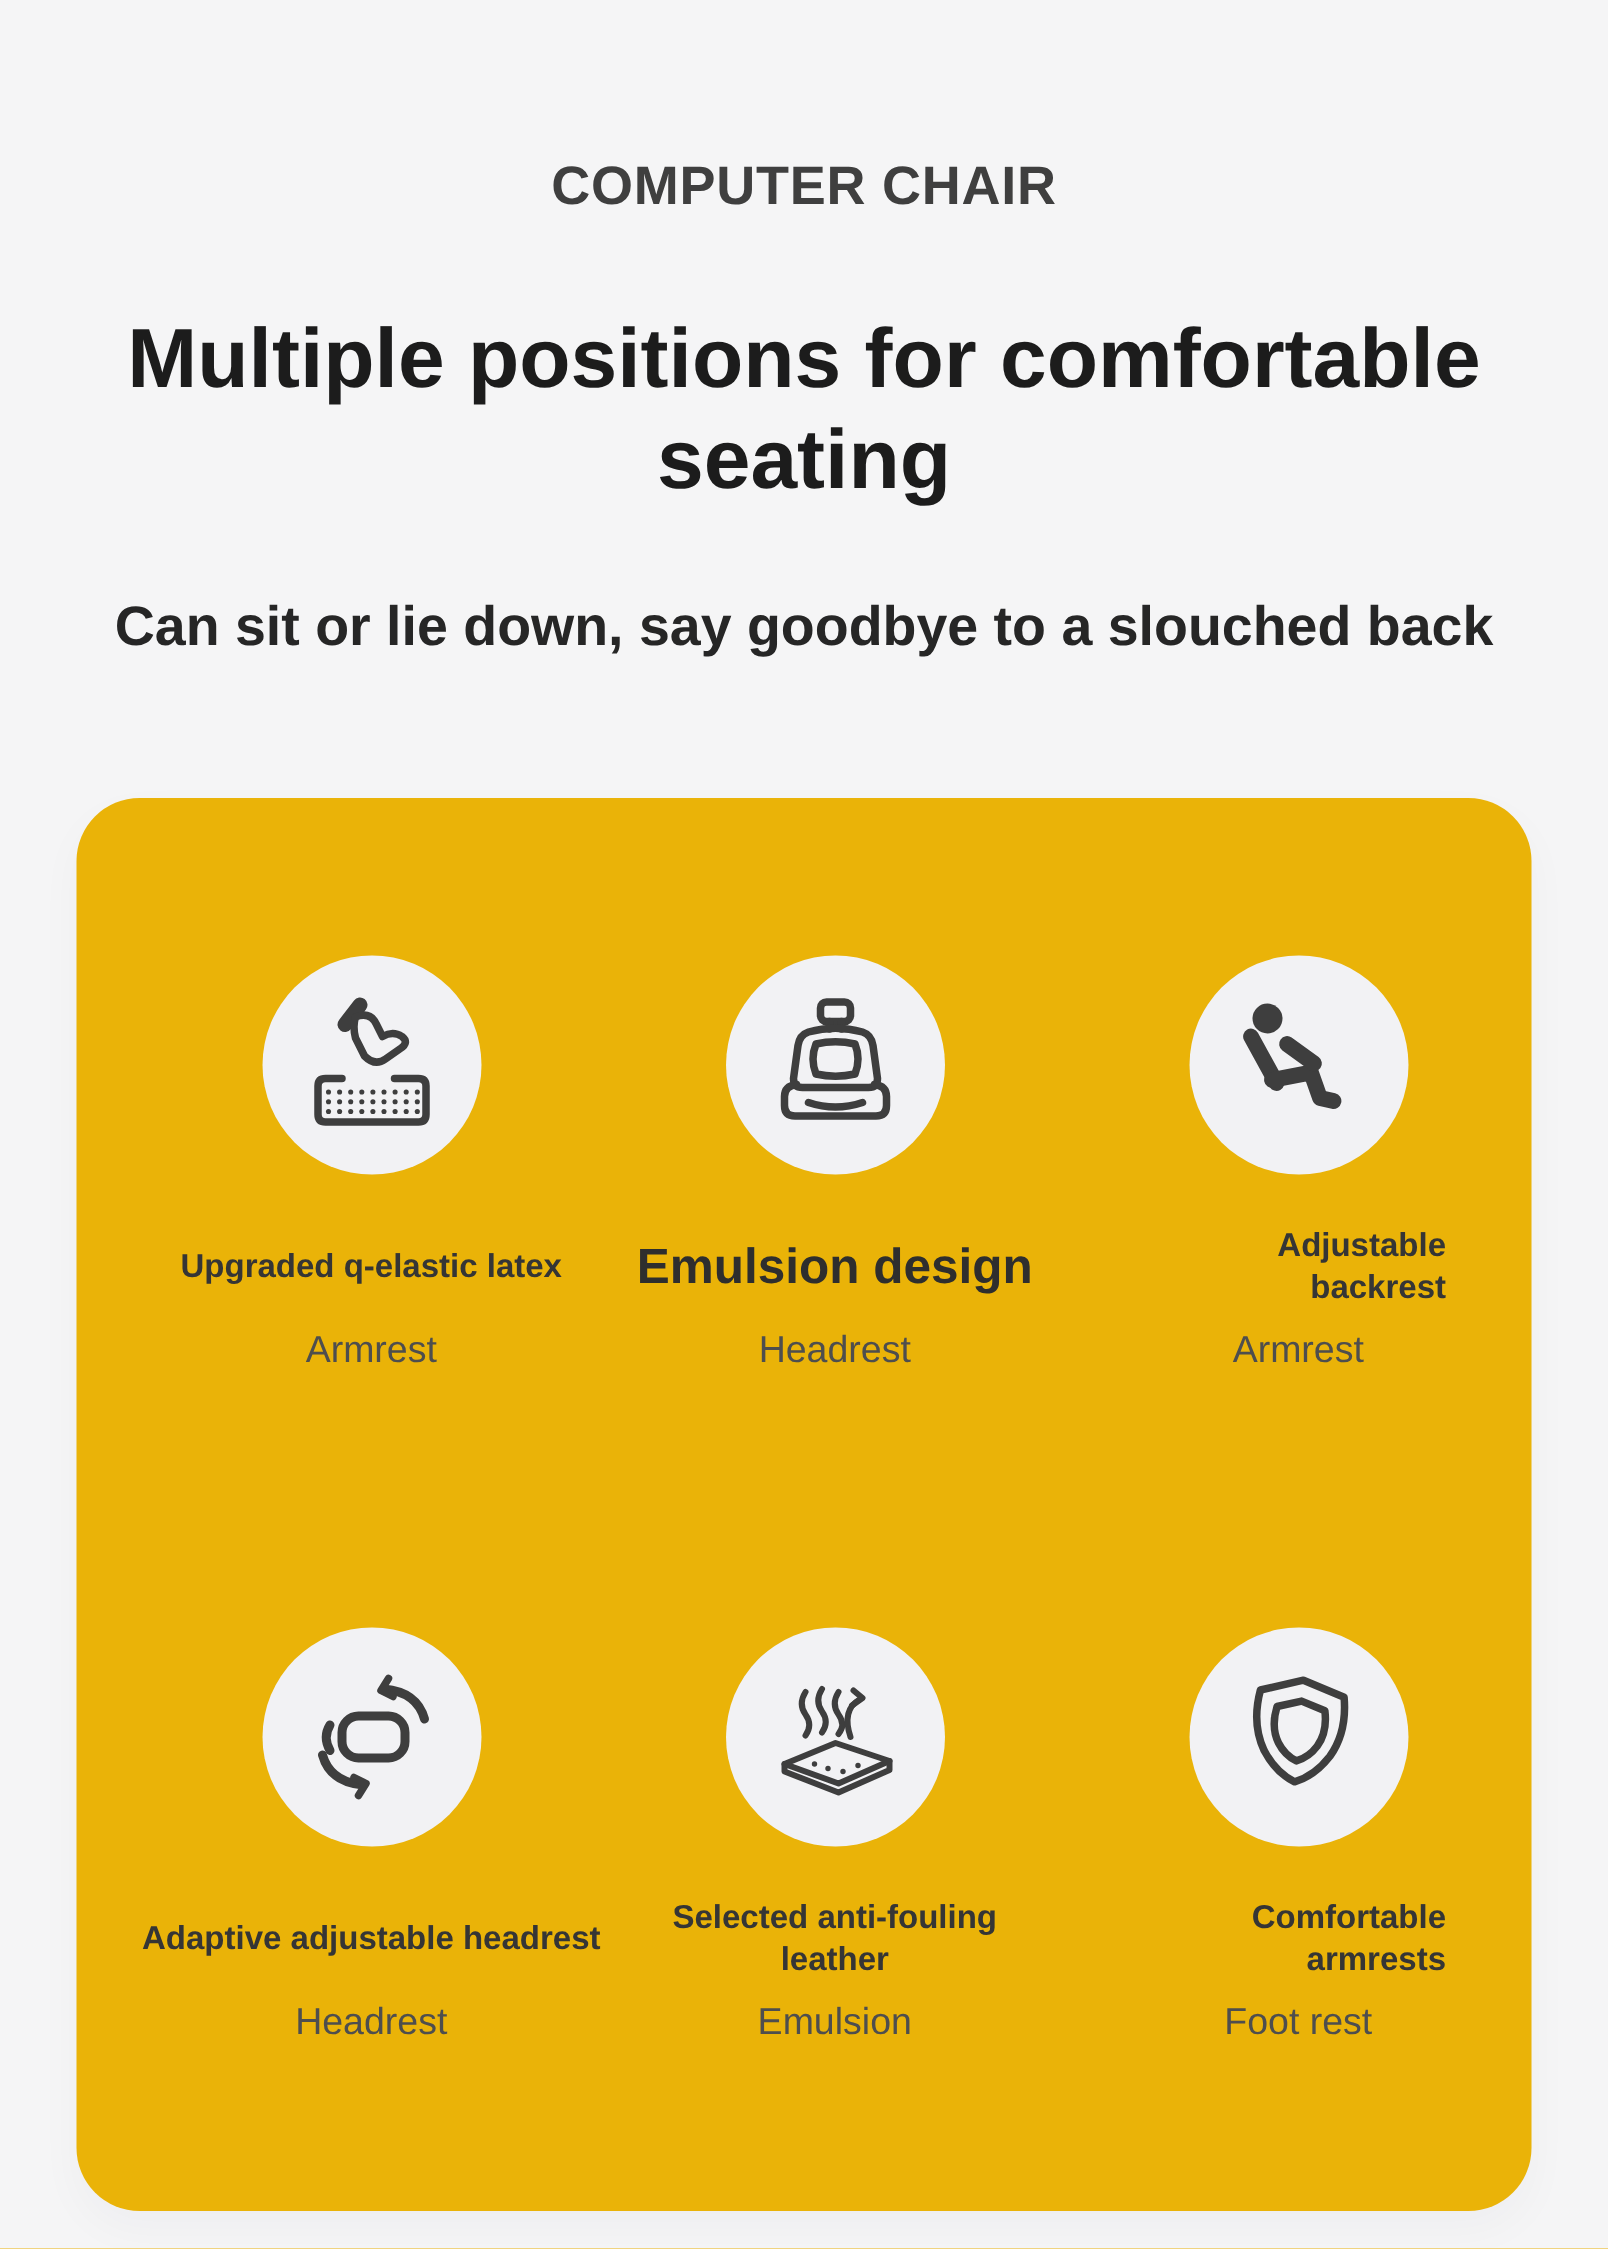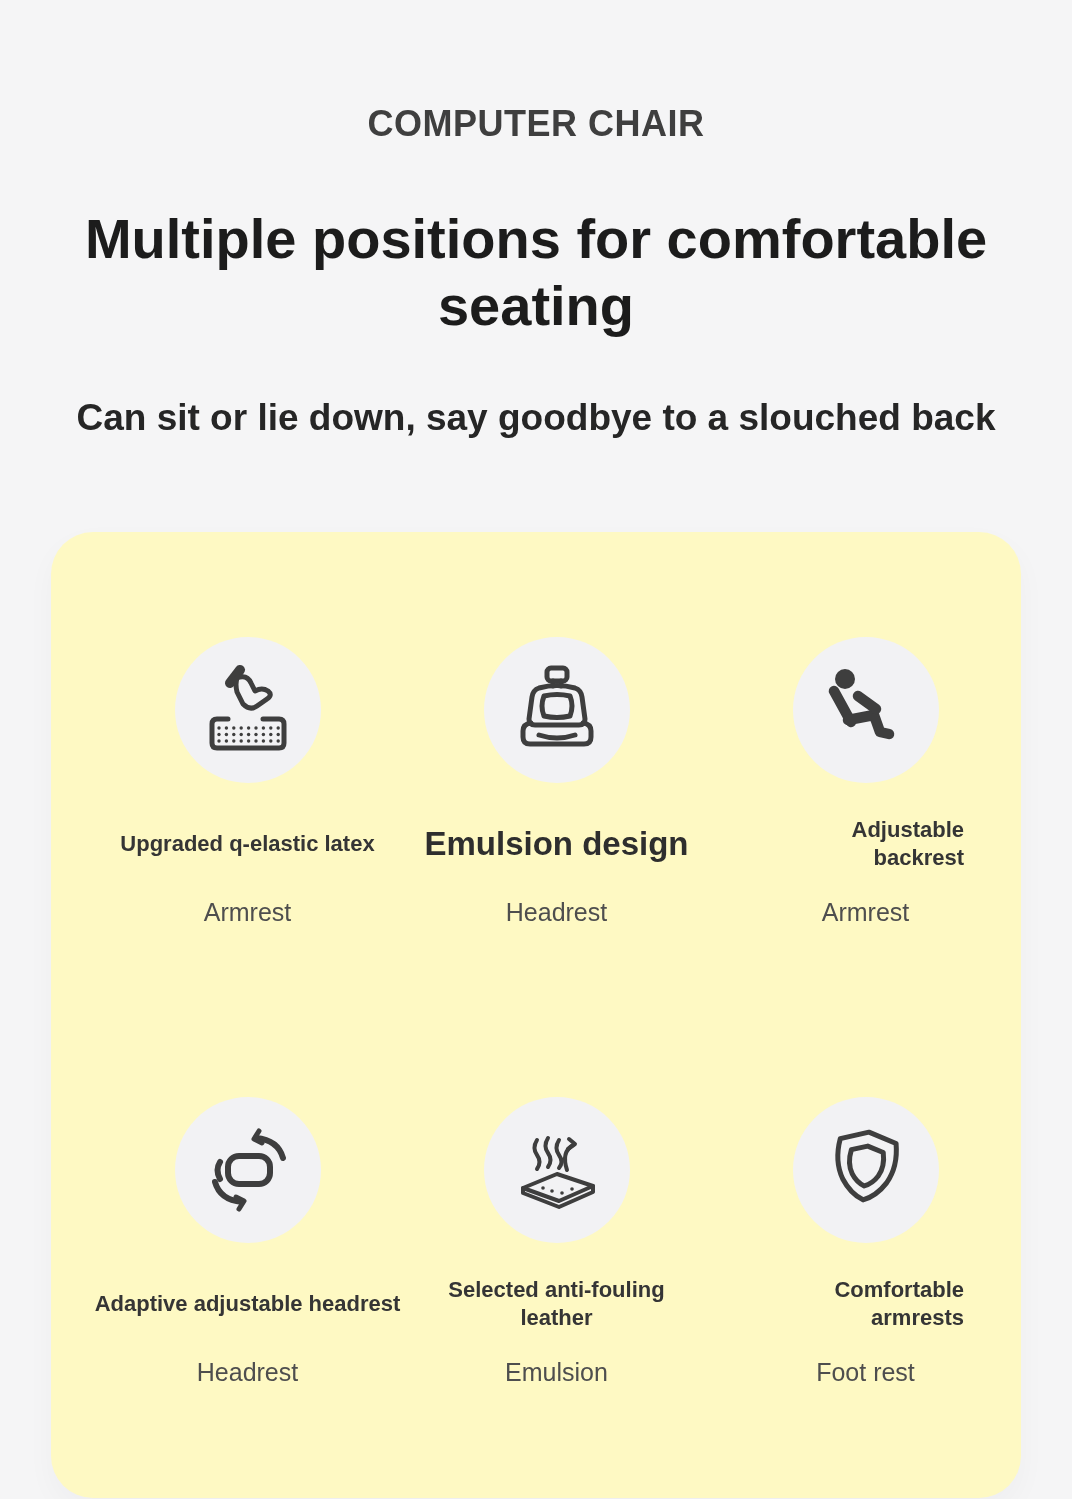--- a/index.html
+++ b/index.html
@@ -31,21 +31,21 @@
     margin:56px 0 0 0;
     text-align:center;
     font-size:37px;
     font-weight:700;
     color:#262626;
     line-height:1.2;
   }
   .card{
     width:970px;
     margin:92px auto 0;
-    background:#fef9c3;
+    background:#eab308;
     border-radius:42px;
     box-shadow:0 12px 30px rgba(40,40,60,.03);
     box-sizing:border-box;
     padding:105px 0 111px 42px;
   }
   .features{
     display:grid;
     grid-template-columns:repeat(3,309px);
     row-gap:170px;
   }
@@ -78,21 +78,21 @@
   .title.nowrap{white-space:nowrap;}
   .cell.align-right .title{
     justify-content:flex-end;
     text-align:right;
     padding-right:56px;
   }
   .cell.align-right .title span{display:inline-block;max-width:150px;}
   .cell .title span{display:inline-block;}
   .cell.wrap-mid .title span{max-width:280px;}
   .subtitle{
-    margin-top:24px;
+    margin-top:12px;
     font-size:25px;
     font-weight:400;
     color:#4e4e4e;
     line-height:30px;
     text-align:center;
   }
   .stroke{fill:none;stroke:#3e3e3e;stroke-width:5;stroke-linecap:round;stroke-linejoin:round;}
   .thick{fill:none;stroke:#3e3e3e;stroke-width:10.5;stroke-linecap:round;stroke-linejoin:round;}
   .fillc{fill:#3e3e3e;stroke:none;}
 </style>

